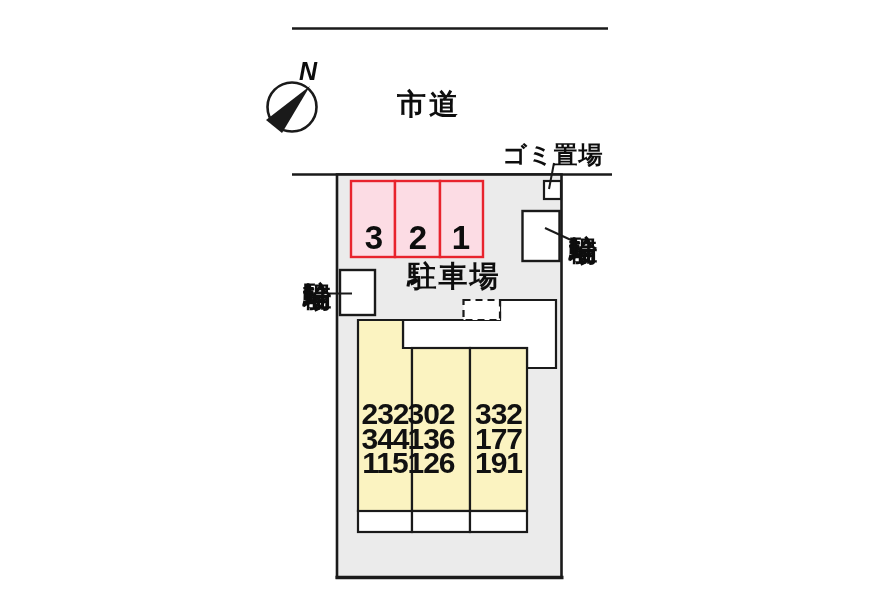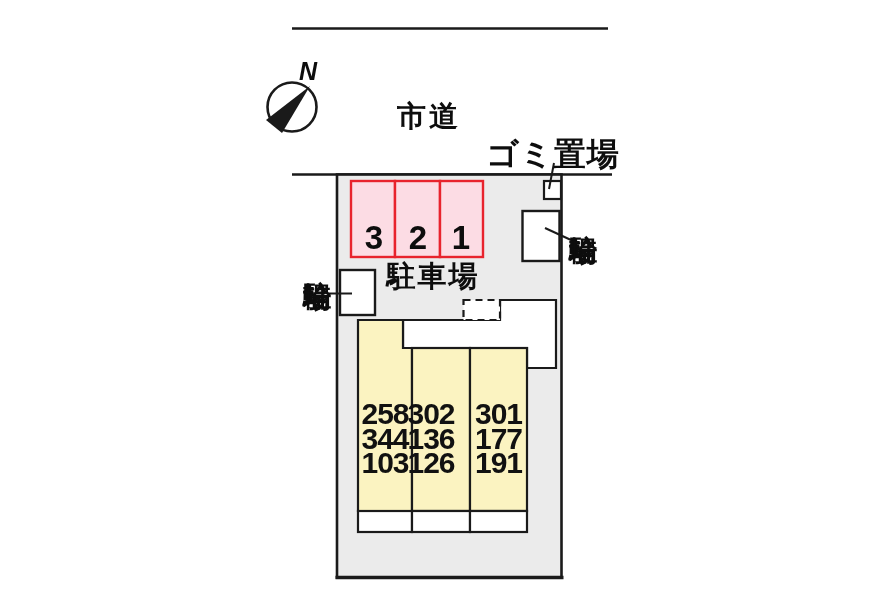--- a/index.html
+++ b/index.html
@@ -5,22 +5,22 @@
   html,body{margin:0;padding:0;background:#ffffff;}
   #canvas{
     position:relative;width:891px;height:600px;background:#ffffff;overflow:hidden;
     font-family:"Liberation Sans","DejaVu Sans",sans-serif;color:#111;
   }
   #canvas svg{position:absolute;left:0;top:0;}
   .lbl{position:absolute;white-space:nowrap;color:#0d0d0d;font-weight:600;}
   .center{transform:translate(-50%,-50%);}
   .hcenter{transform:translateX(-50%);}
   .road-label{font-size:29px;letter-spacing:3px;}
-  .garbage-label{font-size:32px;letter-spacing:1px;}
-  .parking-label{font-size:29px;letter-spacing:2px;}
+  .garbage-label{font-size:24px;letter-spacing:1px;}
+  .parking-label{font-size:29px;letter-spacing:2px;margin-left:21px;}
   .vtext{writing-mode:vertical-rl;text-orientation:upright;font-size:28px;line-height:1.06;letter-spacing:2px;}
   .space-num{font-size:33px;font-weight:600;}
   .room-col{position:absolute;display:flex;flex-direction:column;align-items:center;
     font-size:30px;font-weight:600;line-height:24.5px;letter-spacing:-1px;}
   .north-label{font-size:25px;font-weight:bold;font-style:italic;}
 </style>
 </head>
 <body>
 
 <div id="canvas">
@@ -59,43 +59,43 @@
     <line x1="327" y1="293.5" x2="352" y2="293.5" stroke="#1a1a1a" stroke-width="2"></line>
 
     <g>
       <circle cx="292" cy="107" r="24.5" fill="#ffffff" stroke="#1a1a1a" stroke-width="2.6"></circle>
       <polygon points="310,86 266,120 282,133" fill="#1a1a1a"></polygon>
     </g>
   </svg>
 
   <div class="lbl north-label center" style="left:308px;top:71px;">N</div>
 
-  <div class="lbl road-label center" style="left:429px;top:105px;margin-top:12px;">市道</div>
+  <div class="lbl road-label center" style="left:429px;top:105px;">市道</div>
 
   <div class="lbl garbage-label center" style="left:553px;top:155px;">ゴミ置場</div>
 
   <div class="lbl space-num center" style="left:374px;top:238px;">3</div>
   <div class="lbl space-num center" style="left:418px;top:238px;">2</div>
   <div class="lbl space-num center" style="left:461px;top:238px;">1</div>
 
   <div class="lbl parking-label center" style="left:433px;top:277px;">駐車場</div>
 
   <div class="lbl vtext hcenter" style="left:317px;top:258px;">駐輪場</div>
 
   <div class="lbl vtext hcenter" style="left:583px;top:212px;">駐輪場</div>
 
   <div class="room-col" style="left:358px;top:402px;width:54px;">
-    <span>258</span>
+    <span>232</span>
     <span>344</span>
-    <span>103</span>
+    <span>115</span>
   </div>
   <div class="room-col" style="left:412px;top:402px;width:38px;justify-content:space-between;">
     <span>302</span>
     <span>136</span>
     <span>126</span>
   </div>
   <div class="room-col" style="left:470px;top:402px;width:57px;">
-    <span>301</span>
+    <span>332</span>
     <span>177</span>
     <span>191</span>
   </div>
 
 </div>
 
 </body></html>

